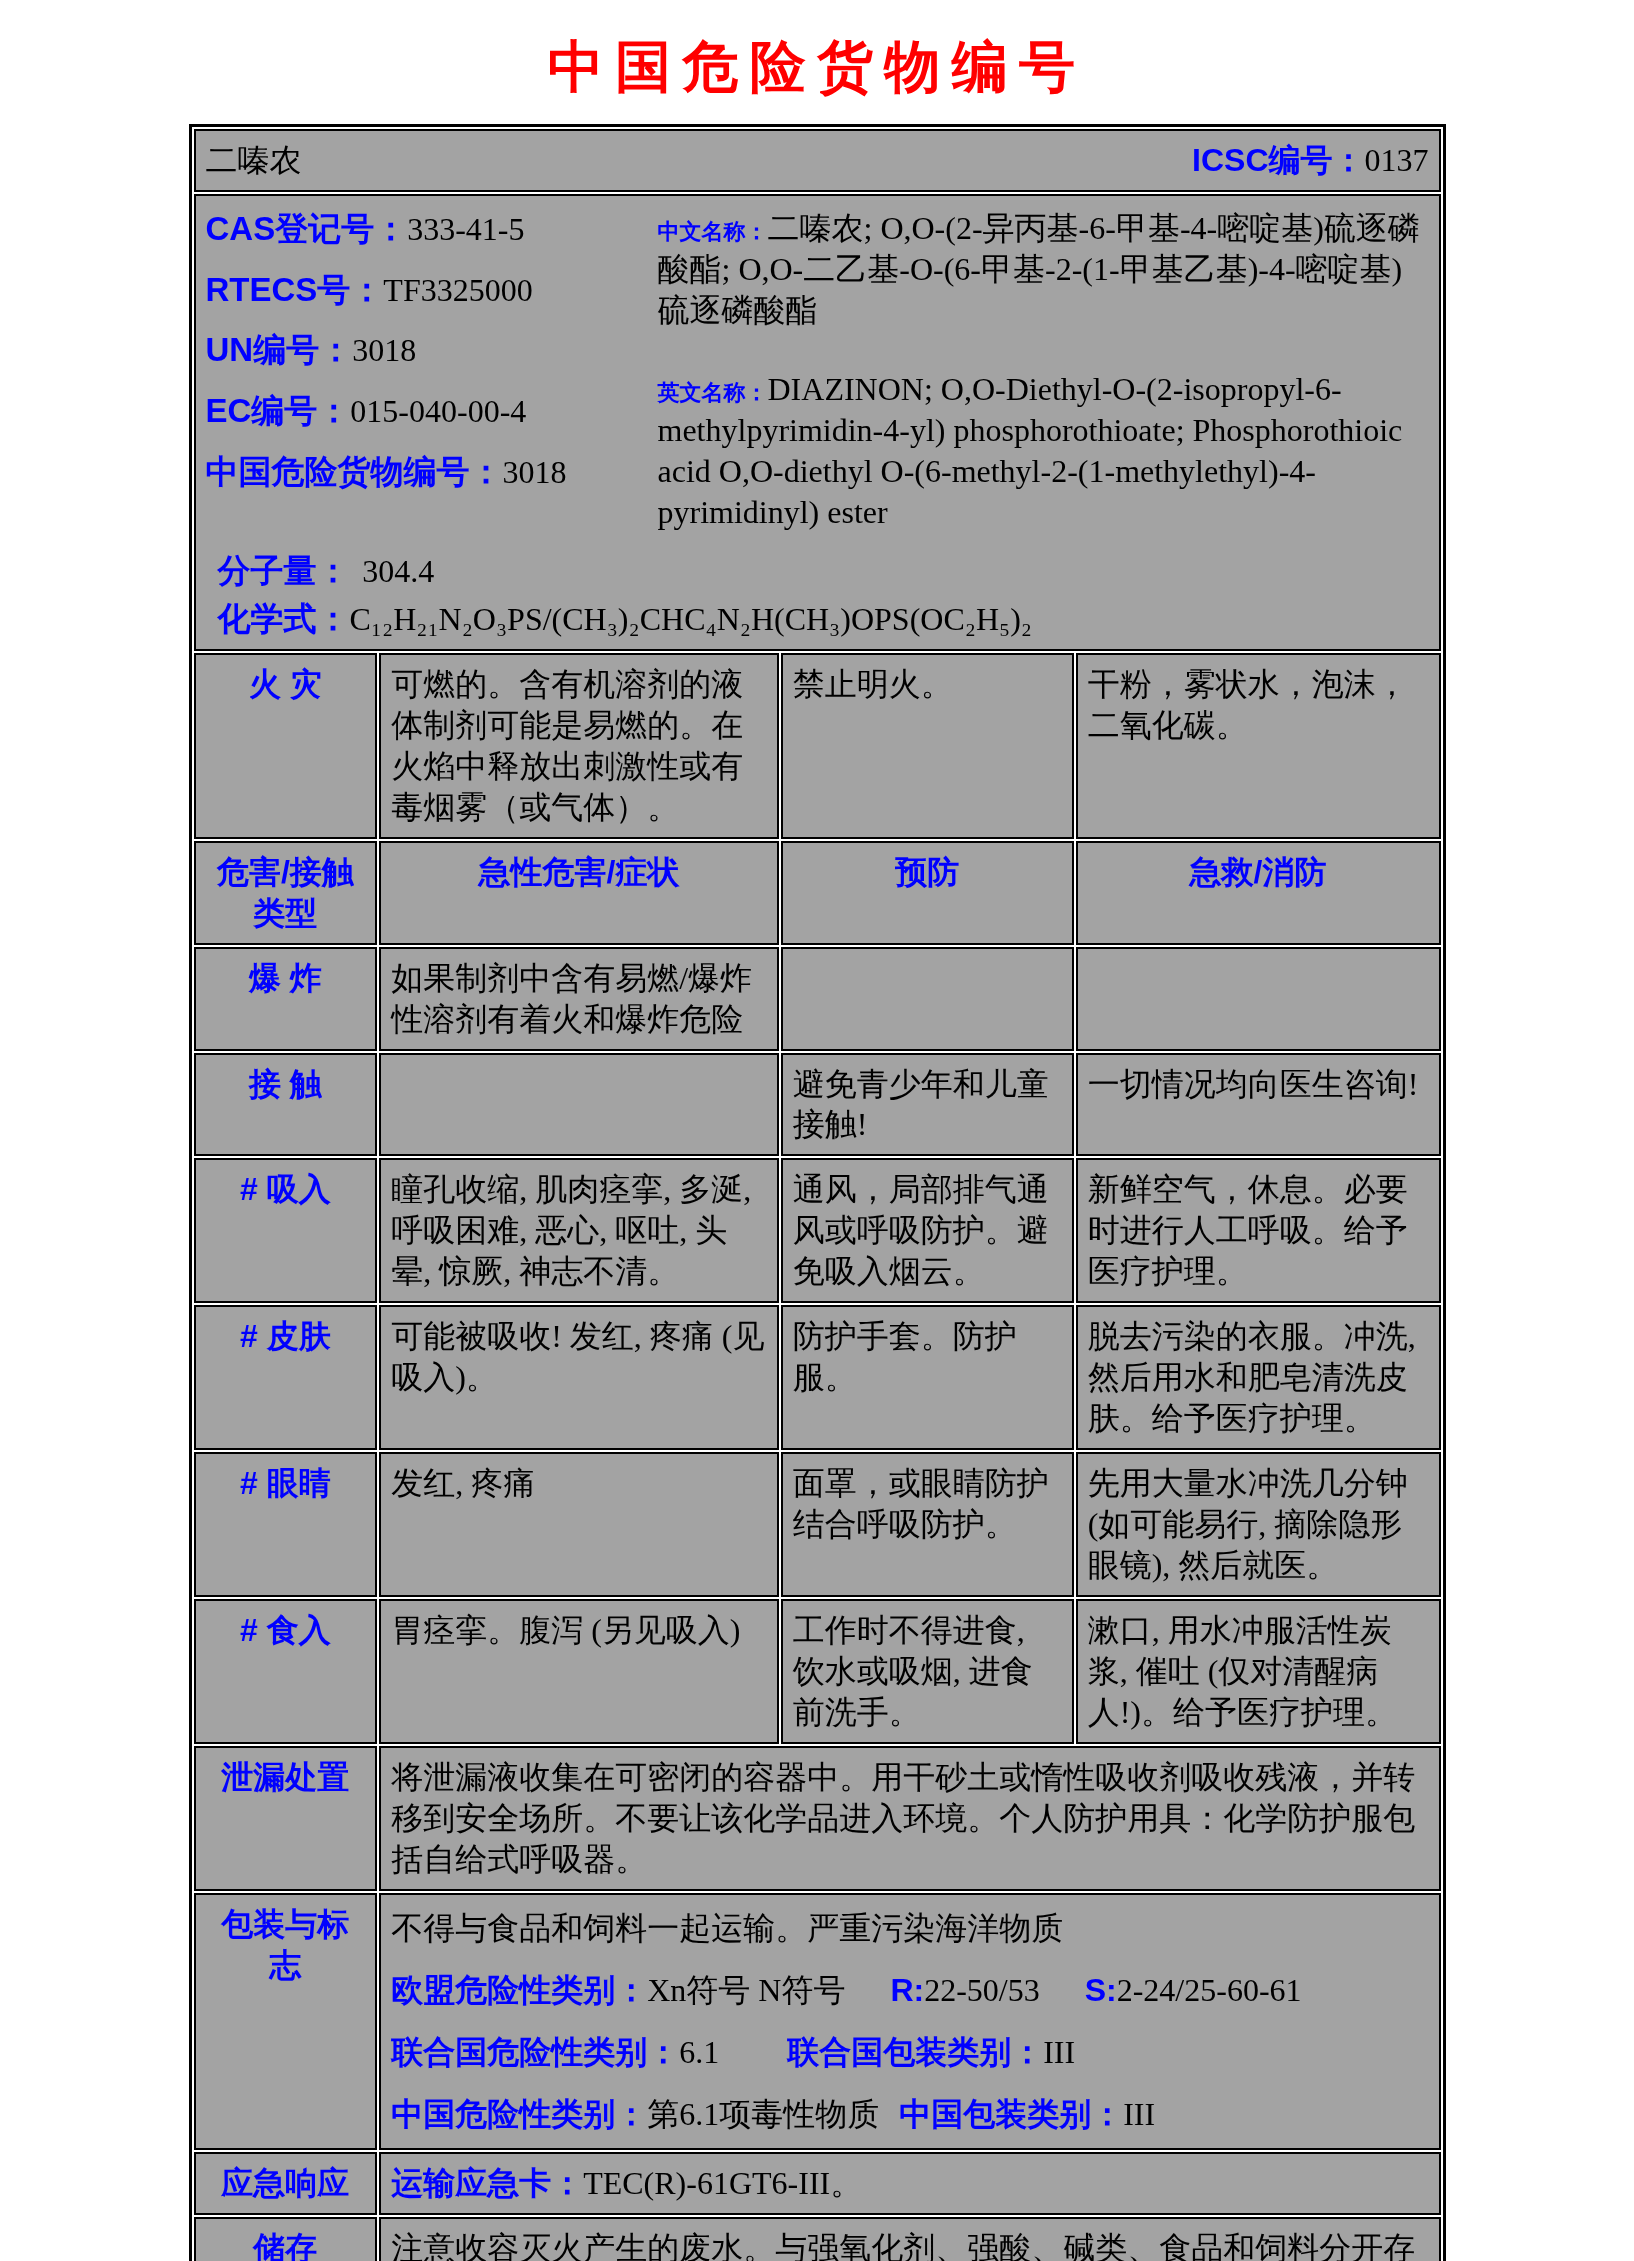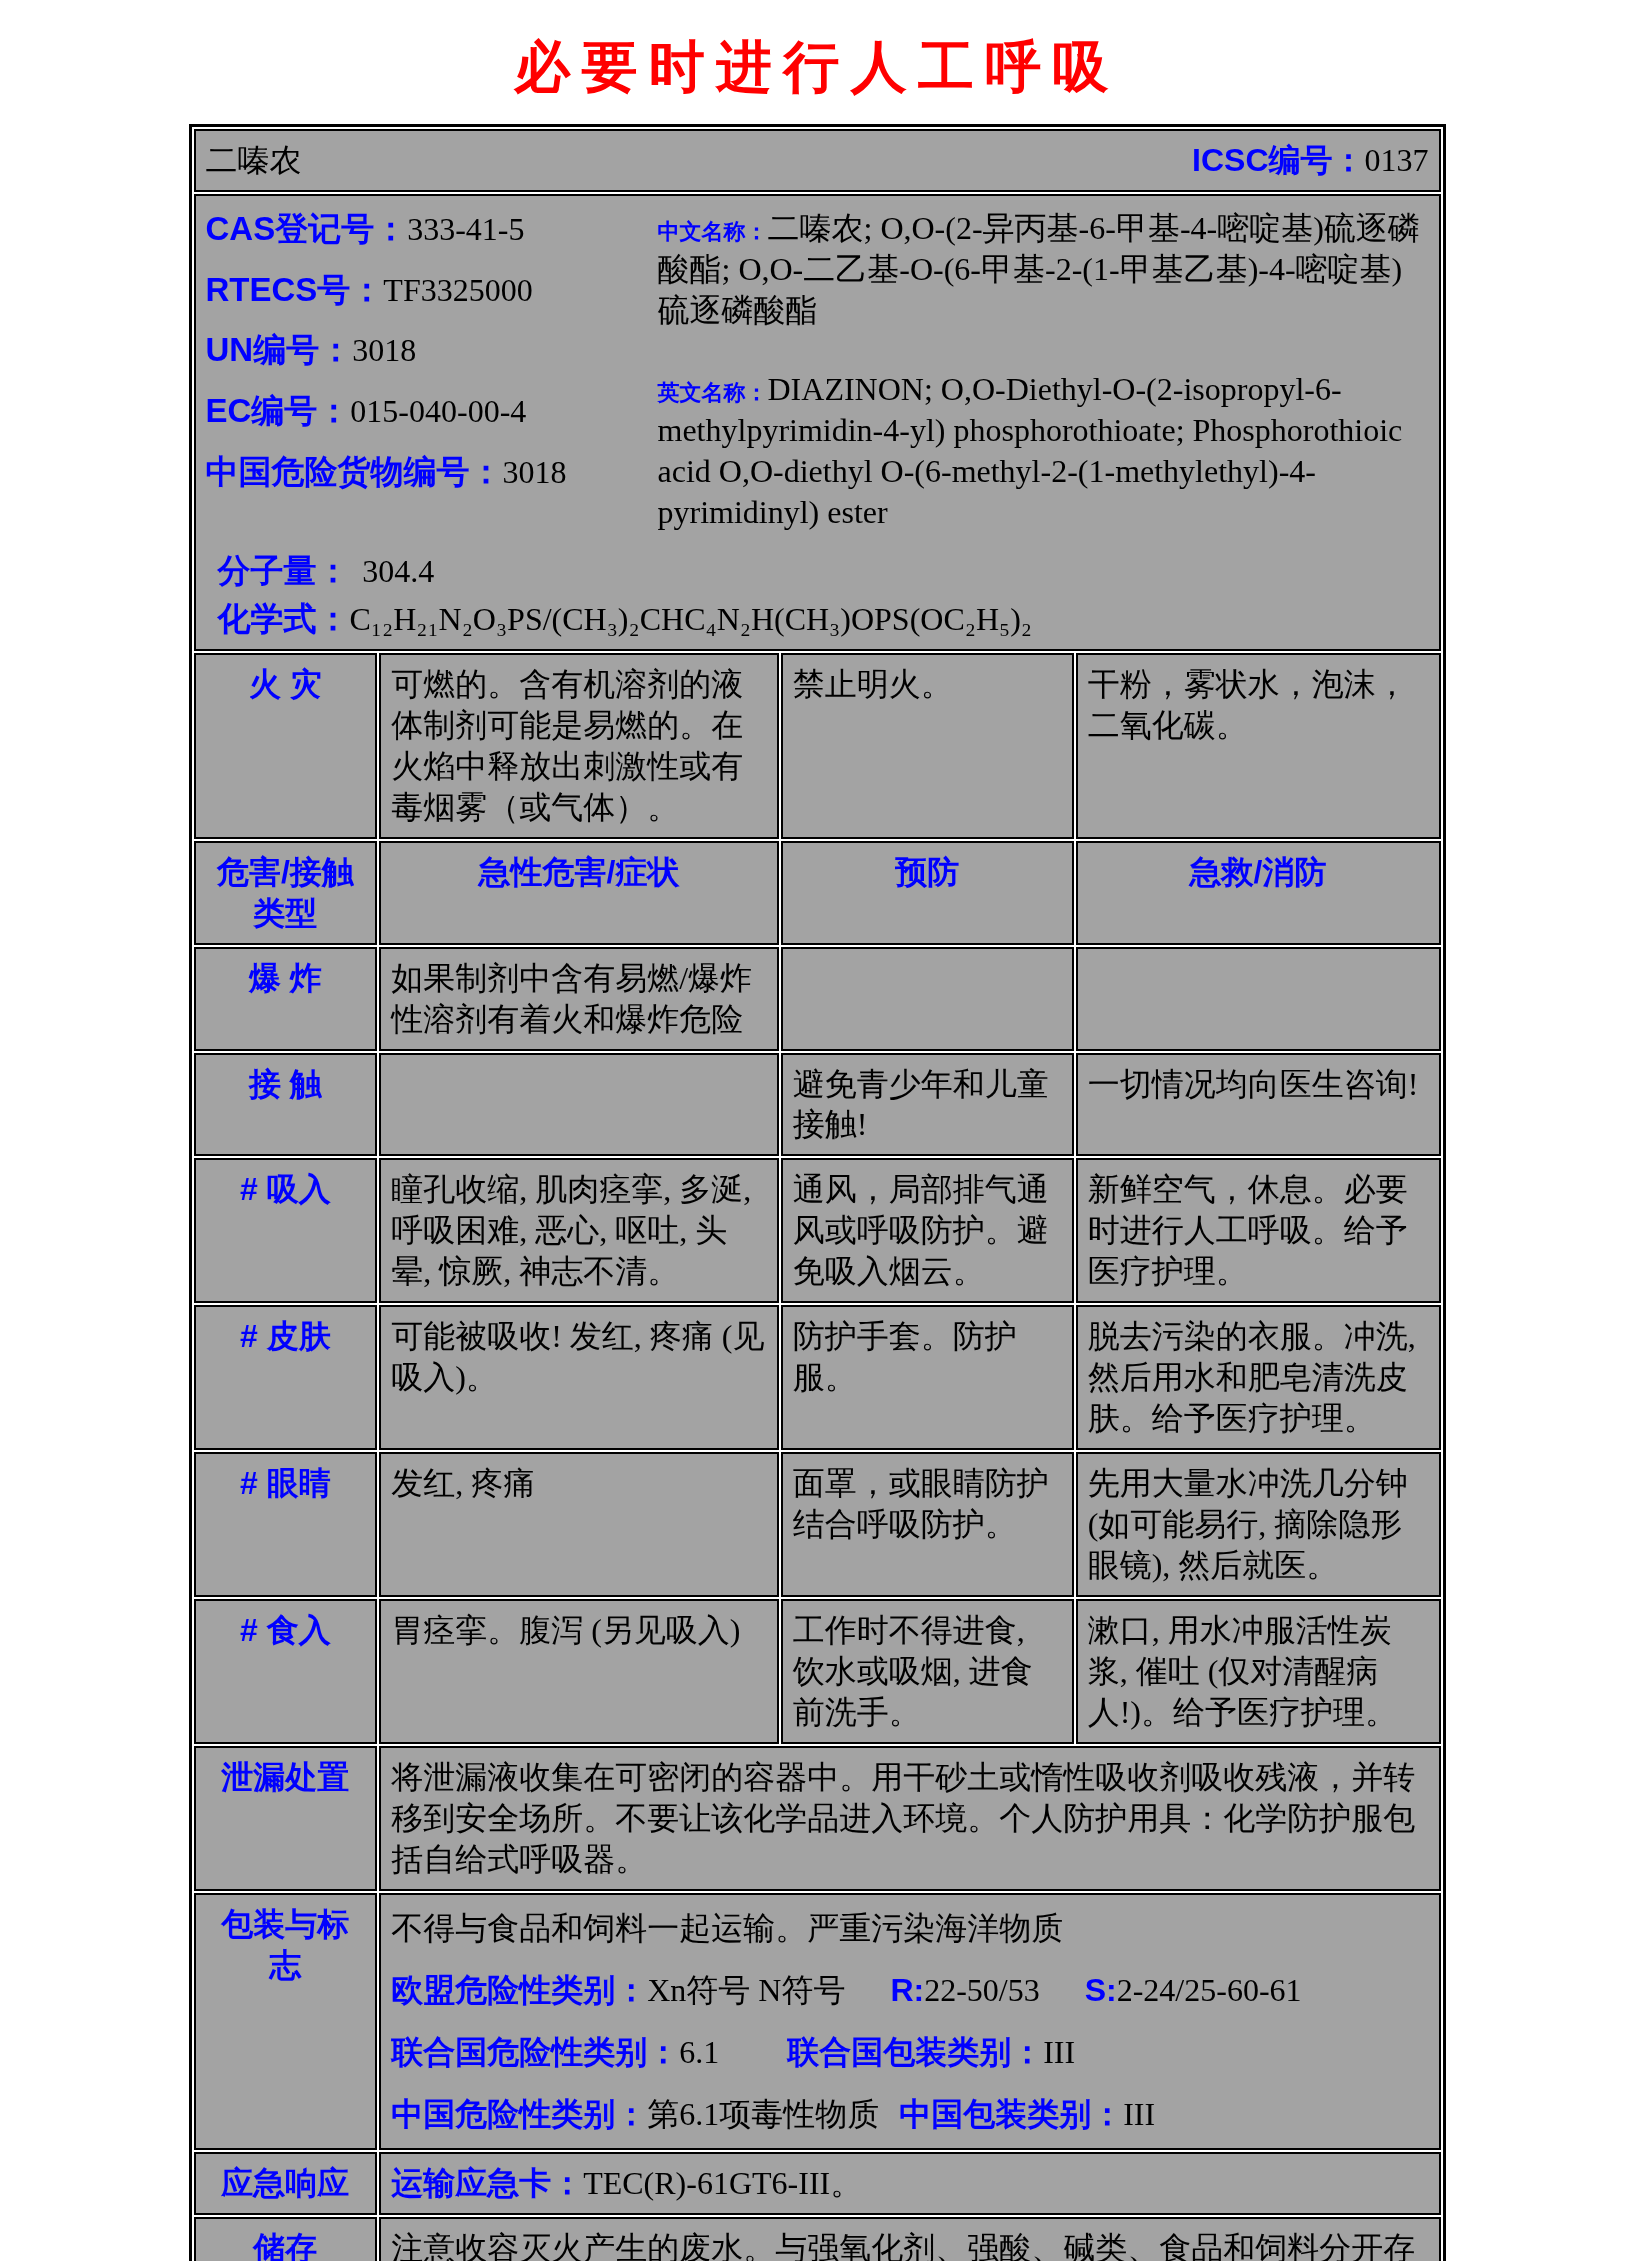--- a/index.html
+++ b/index.html
@@ -74,21 +74,21 @@
   
   .pline { margin:4.2px 0 21px 0; }
   .pline:last-child { margin-bottom:4.2px; }
   .gapL  { margin-left:45px; }
   .gapM  { margin-left:68px; }
   .gapS  { margin-left:20px; }
 </style>
 </head>
 <body>
 
-<h1 class="page-title">必要时进行人工呼吸</h1>
+<h1 class="page-title">中国危险货物编号</h1>
 
 <table class="card">
   <colgroup>
     <col style="width:14.8%">
     <col style="width:32.2%">
     <col style="width:23.6%">
     <col style="width:29.4%">
   </colgroup>
 
   <tbody>

